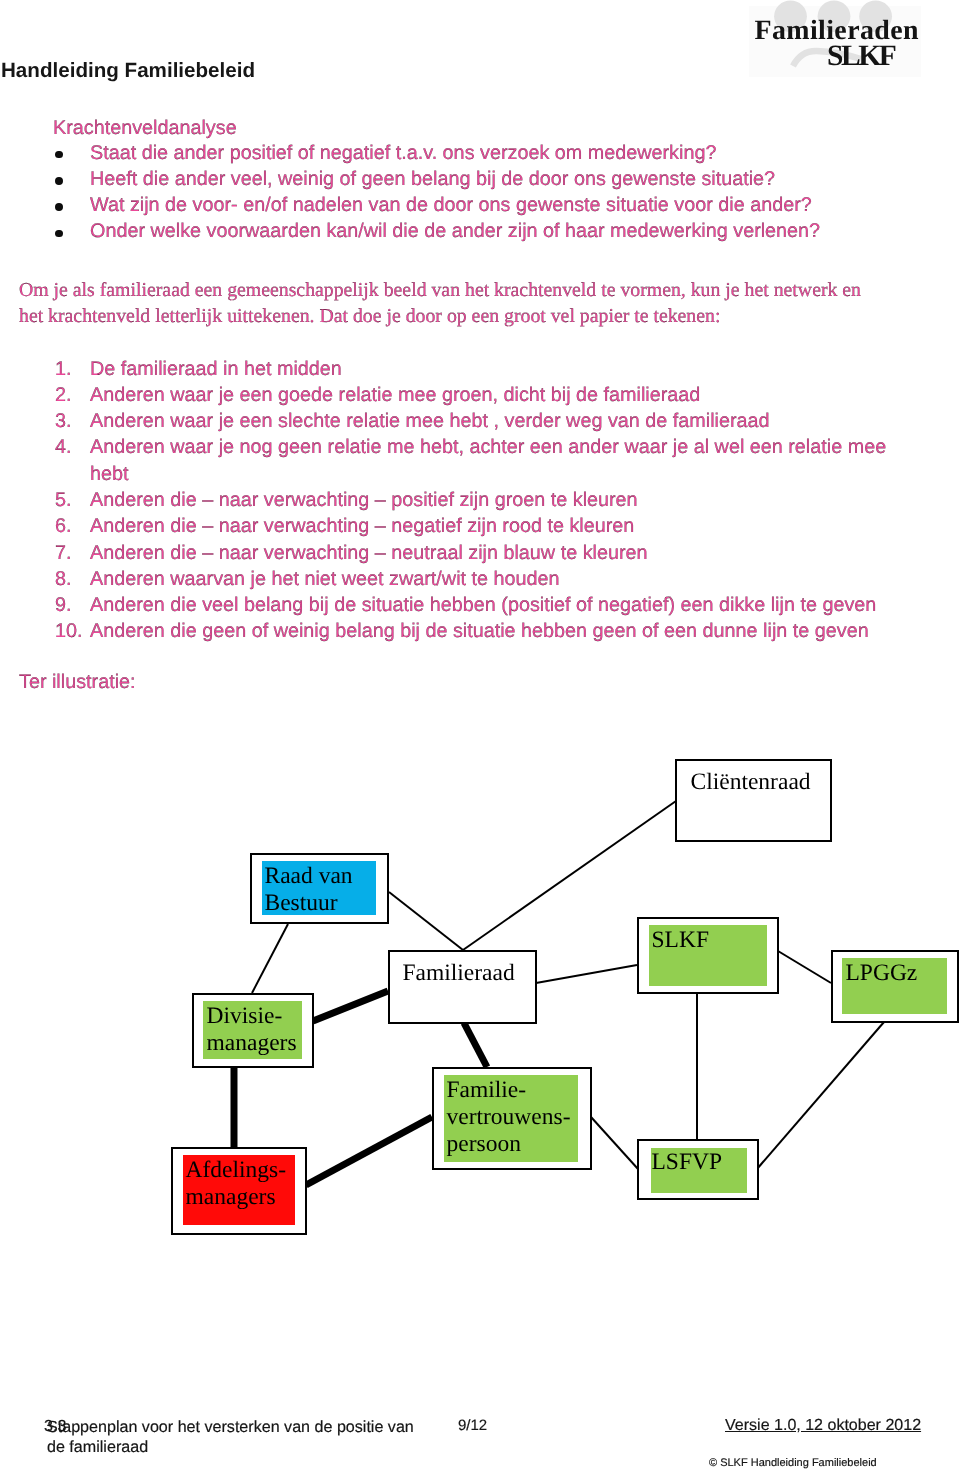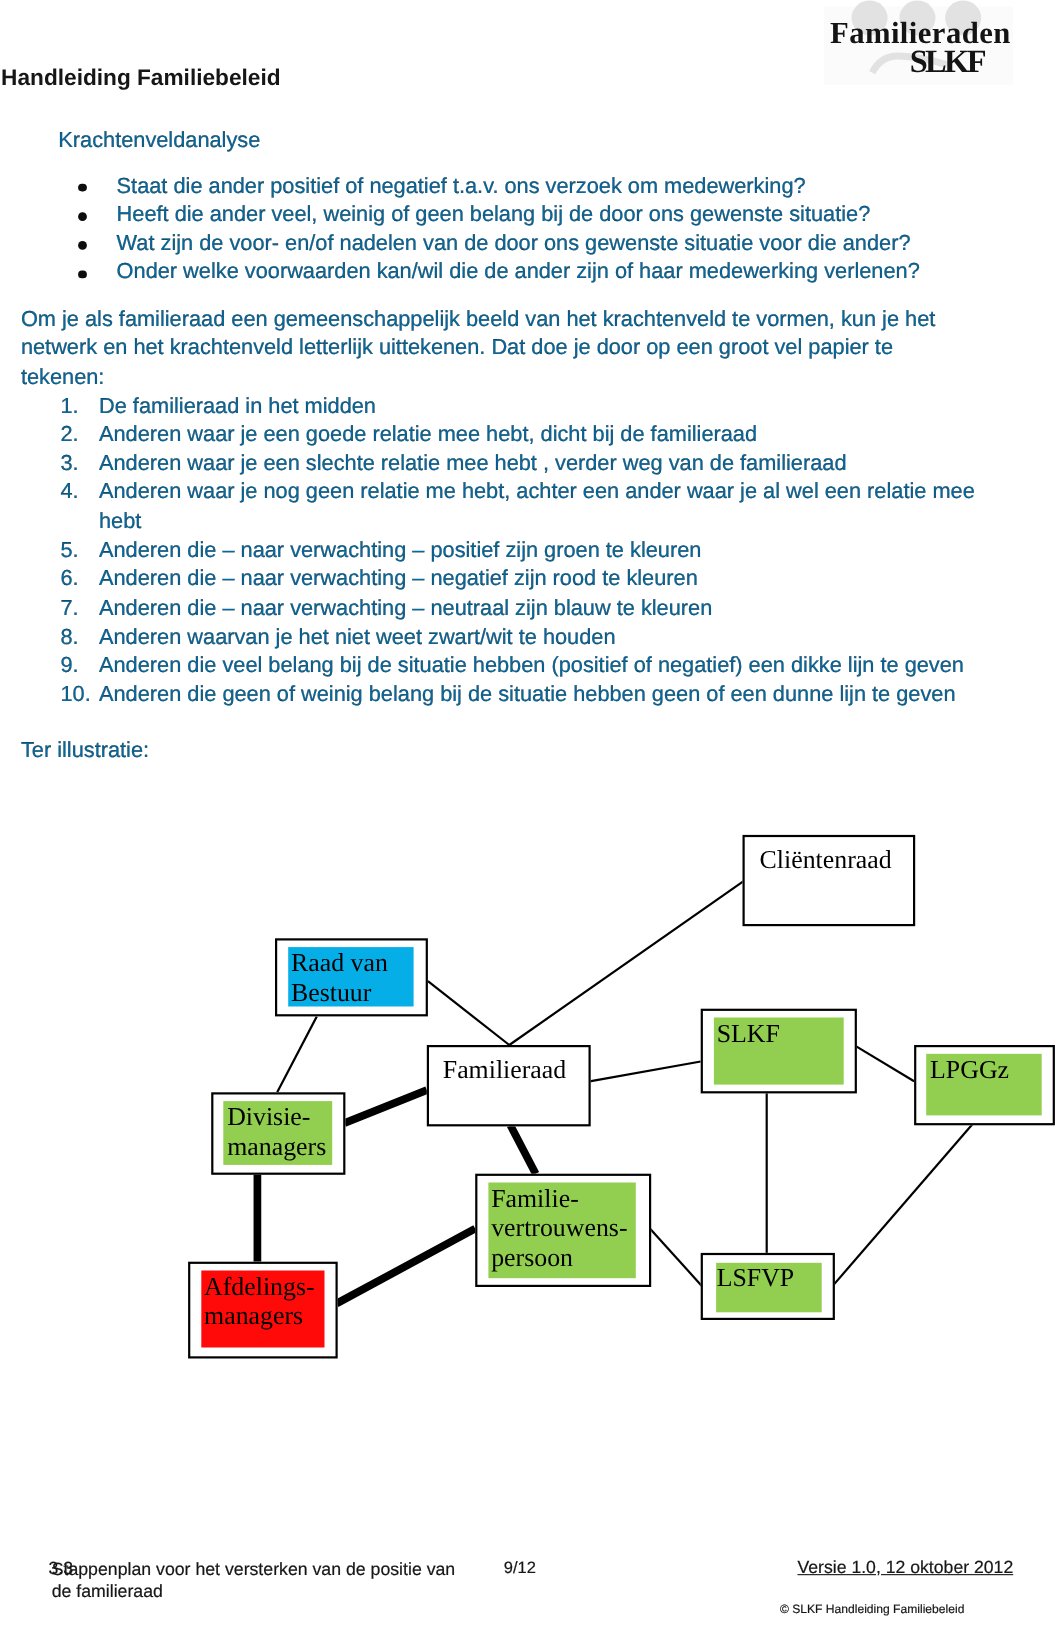--- a/index.html
+++ b/index.html
@@ -7,29 +7,29 @@
        font-family:"Liberation Sans",sans-serif;position:relative;overflow:hidden;
        -webkit-font-smoothing:antialiased;text-rendering:geometricPrecision;}
   .page{position:absolute;left:0;top:0;width:960px;height:1478px;}
 
   
   .hdr-title{position:absolute;left:1px;top:33px;font-size:20.6px;font-weight:bold;
              color:#161616;margin-top:26px;}
   .logo{position:absolute;left:749px;top:6px;width:172px;height:64px;}
 
   
-  .body-txt{font-size:19.8px;color:#0369a1;line-height:26.3px;-webkit-text-stroke:0.2px #0d0d0d;}
+  .body-txt{font-size:19.8px;color:#ec4899;line-height:26.3px;-webkit-text-stroke:0.2px #0d0d0d;}
 
   .sec-title{position:absolute;left:53px;top:115px;}
-  ul.bullets{position:absolute;left:0;top:139.5px;margin:16px;padding:0;list-style:none;}
+  ul.bullets{position:absolute;left:0;top:139.5px;margin:0;padding:0;list-style:none;}
   ul.bullets li{position:relative;height:26.3px;padding-left:90px;}
   ul.bullets li .bul{position:absolute;left:55px;top:11.2px;width:7.8px;height:7.8px;
                      border-radius:50%;background:#0d0d0d;font-size:0;}
 
-  .para{position:absolute;left:19px;top:277px;width:846px;}
+  .para{position:absolute;left:19px;top:277px;width:846px;font-family:Liberation Serif, serif;}
   ol.steps{position:absolute;left:0;top:355.5px;margin:0;padding:0;list-style:none;width:960px;}
   ol.steps li{position:relative;padding-left:90px;min-height:26.3px;padding-right:60px;}
   ol.steps li .num{position:absolute;left:55px;top:0;width:44px;text-align:left;}
 
   .ter{position:absolute;left:19px;top:669px;}
 
   
   .foot{position:absolute;color:#161616;font-size:16.1px;-webkit-text-stroke:0.18px #161616;}
   .f-num{left:4px;top:1416.5px;margin-left:40px;}
   .f-txt{left:47px;top:1416.5px;width:376px;line-height:20.4px;}
@@ -78,21 +78,21 @@
     <li><span class="bul">•</span><span>Staat die ander positief of negatief t.a.v. ons verzoek om medewerking?</span></li>
     <li><span class="bul">•</span><span>Heeft die ander veel, weinig of geen belang bij de door ons gewenste situatie?</span></li>
     <li><span class="bul">•</span><span>Wat zijn de voor- en/of nadelen van de door ons gewenste situatie voor die ander?</span></li>
     <li><span class="bul">•</span><span>Onder welke voorwaarden kan/wil die de ander zijn of haar medewerking verlenen?</span></li>
   </ul>
 
   <div class="body-txt para">Om je als familieraad een gemeenschappelijk beeld van het krachtenveld te vormen, kun je het netwerk en het krachtenveld letterlijk uittekenen. Dat doe je door op een groot vel papier te tekenen:</div>
 
   <ol class="steps body-txt">
       <li><span class="num">1.</span><span>De familieraad in het midden</span></li>
-      <li><span class="num">2.</span><span>Anderen waar je een goede relatie mee hebt, dicht bij de familieraad</span></li>
+      <li><span class="num">2.</span><span>Anderen waar je een goede relatie mee groen, dicht bij de familieraad</span></li>
       <li><span class="num">3.</span><span>Anderen waar je een slechte relatie mee hebt , verder weg van de familieraad</span></li>
       <li><span class="num">4.</span><span>Anderen waar je nog geen relatie me hebt, achter een ander waar je al wel een relatie mee hebt</span></li>
       <li><span class="num">5.</span><span>Anderen die – naar verwachting – positief zijn groen te kleuren</span></li>
       <li><span class="num">6.</span><span>Anderen die – naar verwachting – negatief zijn rood te kleuren</span></li>
       <li><span class="num">7.</span><span>Anderen die – naar verwachting – neutraal zijn blauw te kleuren</span></li>
       <li><span class="num">8.</span><span>Anderen waarvan je het niet weet zwart/wit te houden</span></li>
       <li><span class="num">9.</span><span>Anderen die veel belang bij de situatie hebben (positief of negatief) een dikke lijn te geven</span></li>
       <li><span class="num">10.</span><span>Anderen die geen of weinig belang bij de situatie hebben geen of een dunne lijn te geven</span></li>
     </ol>
 

